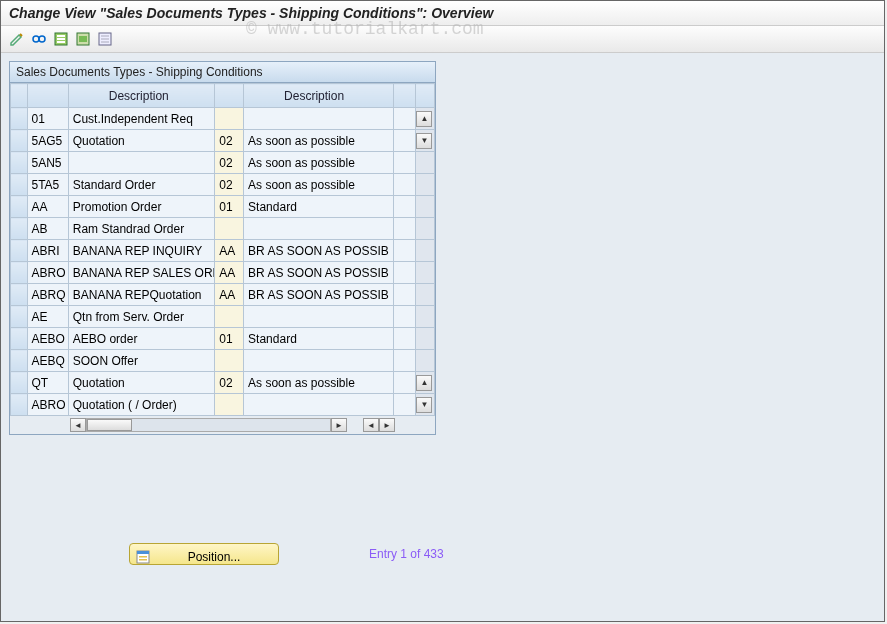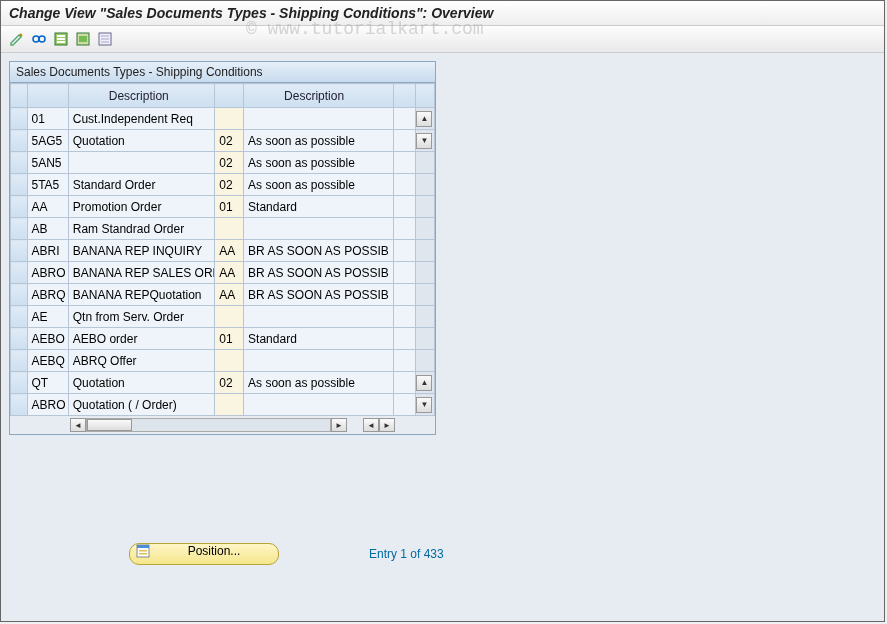--- a/index.html
+++ b/index.html
@@ -147,31 +147,31 @@
       bottom: 56px;
       display:flex;
       align-items:center;
       gap: 90px;
     }
     .position-btn {
       width: 150px;
       height: 22px;
       background: linear-gradient(#fff6c6,#f5e68c);
       border: 1px solid #b8a534;
-      border-radius: 10px;
+      border-radius: 4px;
       display:flex;
-      align-items:flex-start;
+      align-items:flex-end;
       padding: 0 6px;
       gap: 6px;
       font-size: 12px;
       cursor:pointer;
       justify-content:flex-start;
     }
     .position-btn .lbl { flex:1; text-align:center;}
-    .entry-info { color:#0369a1; font-size:12px;}
+    .entry-info { color:#8b5cf6; font-size:12px;}
 
     .watermark {
       position:absolute;
       top: 18px; left: 245px;
       color: rgba(180,180,180,0.55);
       font-size: 18px;
       font-family: Liberation Mono, monospace;
       pointer-events:none;
     }
   </style>
@@ -355,21 +355,21 @@
                 <td class="col-saty">AEBO</td>
                 <td class="col-desc1">AEBO order</td>
                 <td class="col-sc">01</td>
                 <td class="col-desc2">Standard</td>
                 <td class="sel-col" style="background: rgb(238, 244, 250);"></td>
                 <td class="scroll-col scroll-track" style="border-left: 1px solid rgb(182, 198, 214); border-right: 1px solid rgb(182, 198, 214); padding: 0px;"></td>
               </tr>
               <tr>
                 <td class="col-marker"></td>
                 <td class="col-saty">AEBQ</td>
-                <td class="col-desc1">ABRQ Offer</td>
+                <td class="col-desc1">SOON Offer</td>
                 <td class="col-sc"></td>
                 <td class="col-desc2"></td>
                 <td class="sel-col" style="background: rgb(238, 244, 250);"></td>
                 <td class="scroll-col scroll-track" style="border-left: 1px solid rgb(182, 198, 214); border-right: 1px solid rgb(182, 198, 214); padding: 0px;"></td>
               </tr>
               <tr>
                 <td class="col-marker"></td>
                 <td class="col-saty">QT</td>
                 <td class="col-desc1">Quotation</td>
                 <td class="col-sc">02</td>

